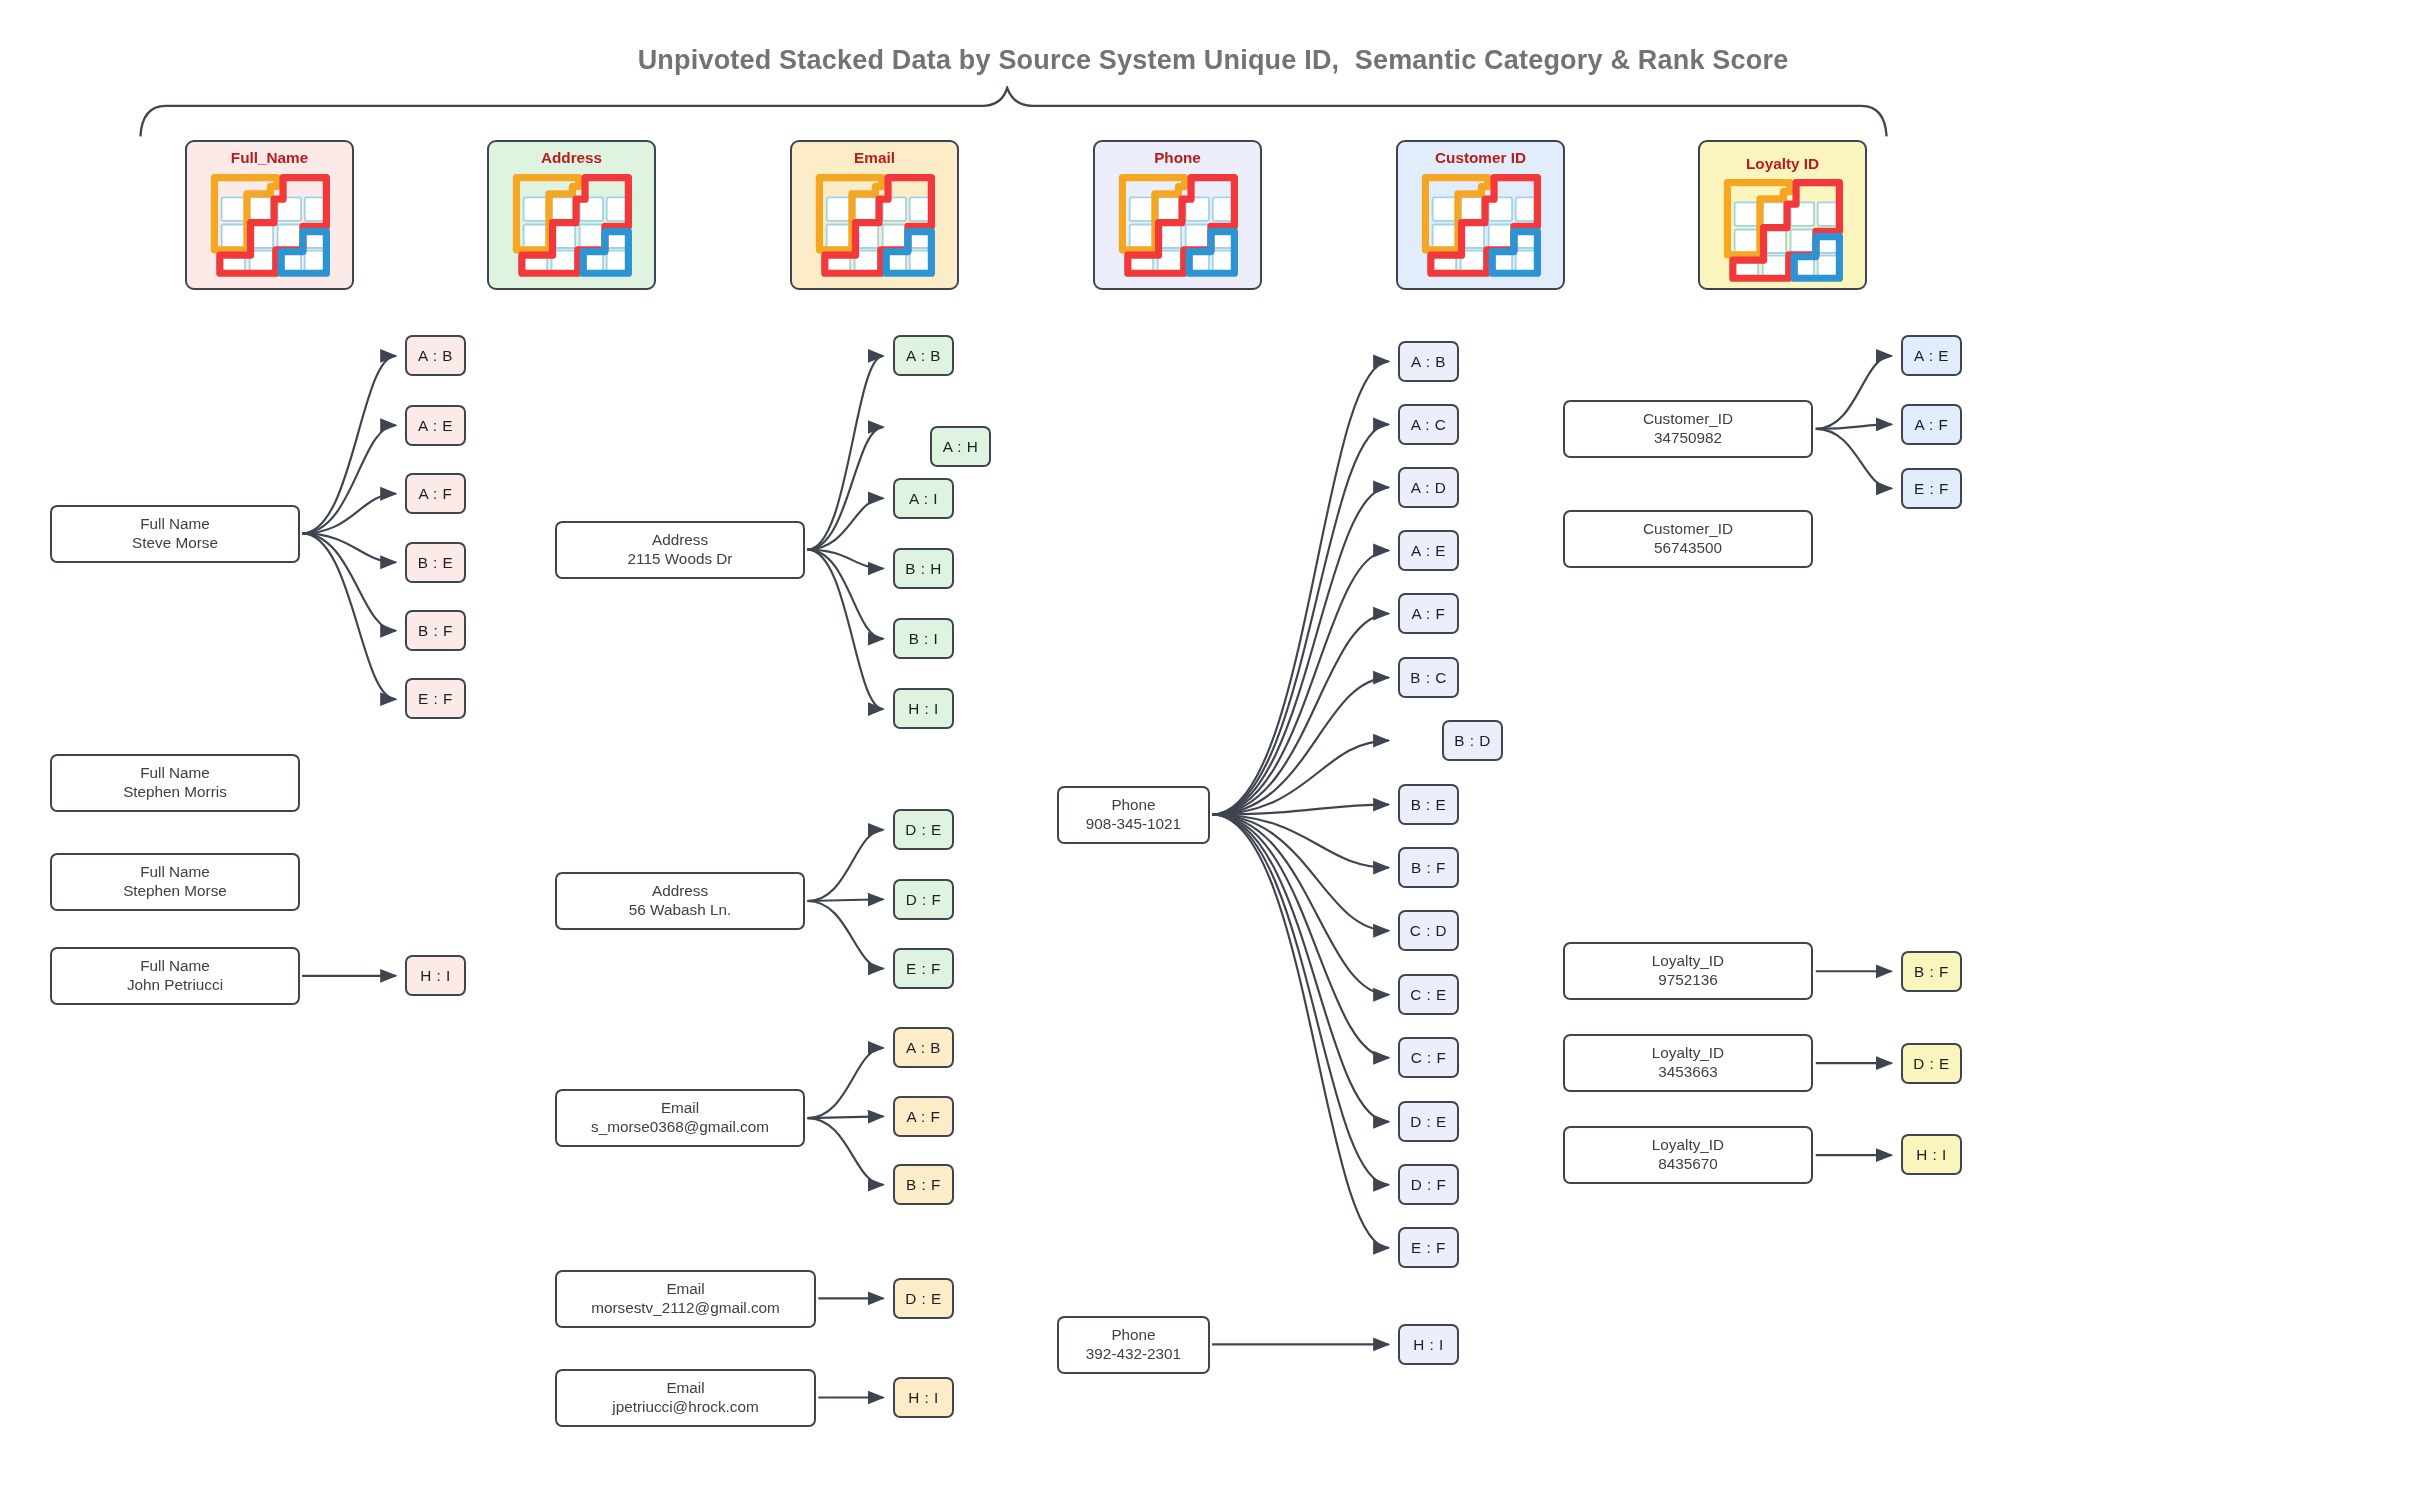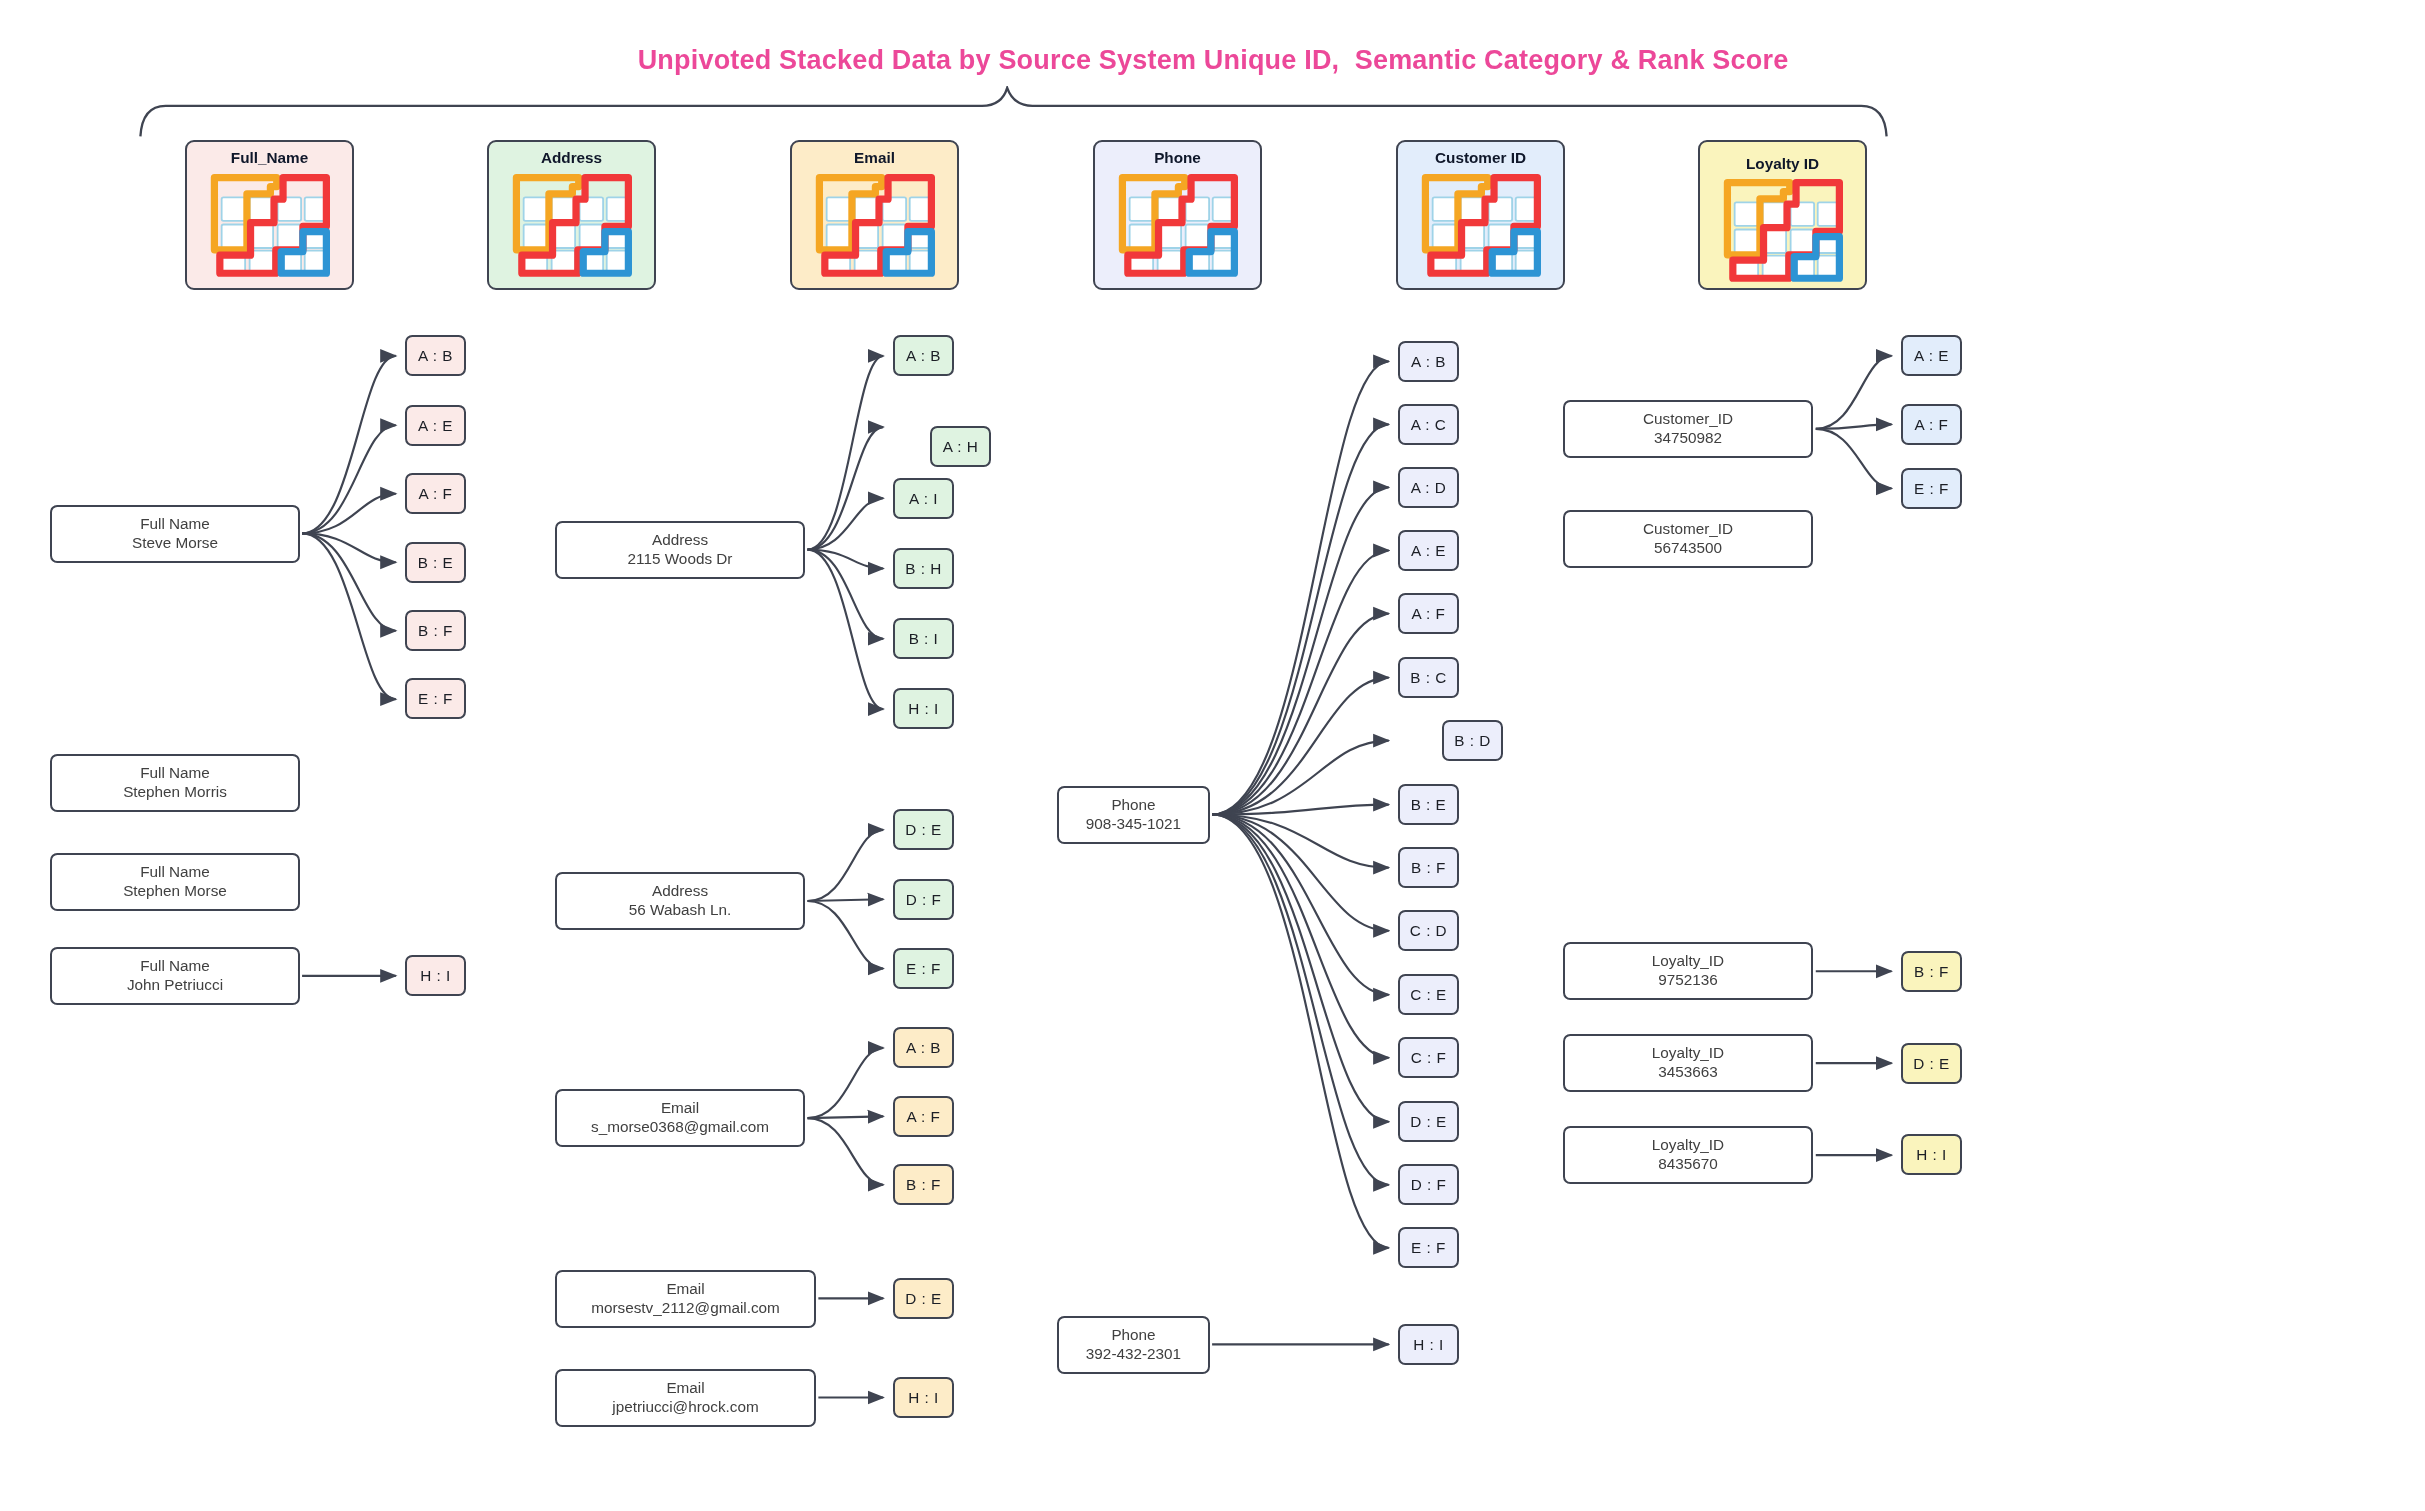--- a/index.html
+++ b/index.html
@@ -2,35 +2,35 @@
 <html style="font-size:14.4px"><head>
 <meta charset="utf-8">
 <style>
   html,body{margin:0;padding:0;background:#ffffff;}
   body{font-family:"Liberation Sans","DejaVu Sans",sans-serif;}
   #stage{position:relative;width:2426px;height:1511px;background:#ffffff;overflow:hidden;}
 
   
   #diagram-title{
     position:absolute;left:0;top:45px;width:2426px;text-align:center;
-    font-size:27px;font-weight:bold;color:#ec4899;letter-spacing:0.2px;
+    font-size:27px;font-weight:bold;color:#737373;letter-spacing:0.2px;
     white-space:pre;
   }
 
   
   #top-brace{position:absolute;left:135px;top:86px;width:1757px;height:54px;}
 
   
   .hdr-card{
     position:absolute;width:169px;height:150px;box-sizing:border-box;
     border:2px solid #3f4451;border-radius:9px;
     display:flex;flex-direction:column;align-items:center;
     padding-top:8px;
   }
-  .hdr-title{font-size:15.3px;font-weight:bold;color:#0f172a;line-height:1;margin-bottom:6.3px;}
+  .hdr-title{font-size:15.3px;font-weight:bold;color:#b91c1c;line-height:1;margin-bottom:6.3px;}
   .hdr-icon{width:121px;height:105px;display:block;}
 
   
   .node{
     position:absolute;box-sizing:border-box;height:58px;
     border:2px solid #3f4451;border-radius:7.2px;background:#ffffff;
     display:flex;flex-direction:column;align-items:center;justify-content:center;
     line-height:1.22;color:#404040;font-size:15.3px;
   }
   .node .l1{display:block;}

